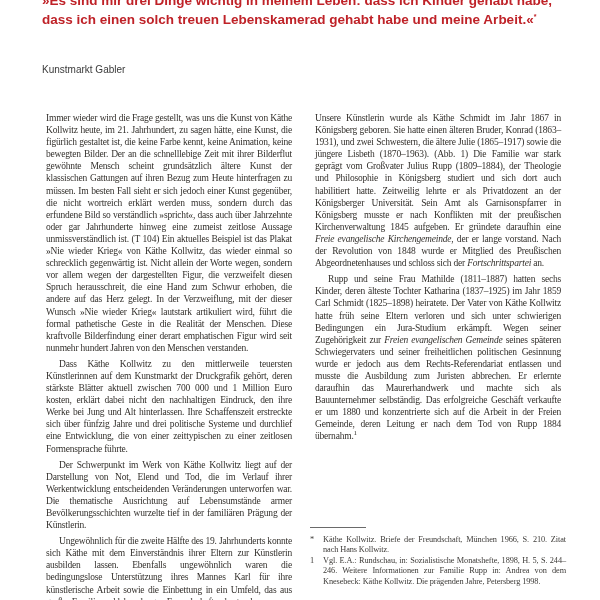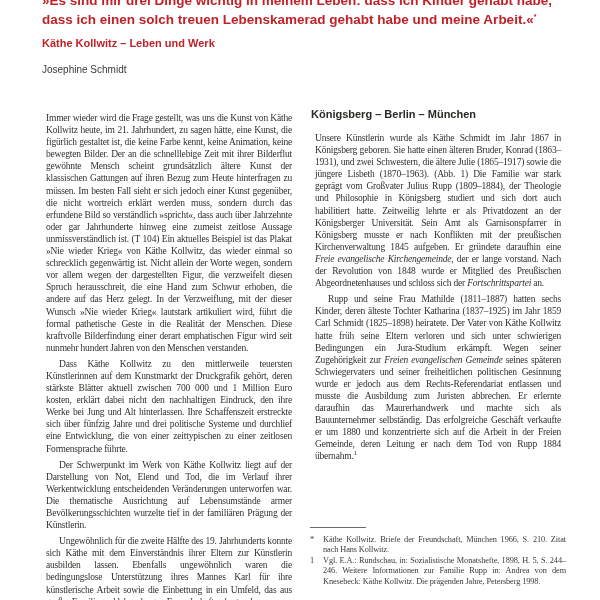--- a/index.html
+++ b/index.html
@@ -36,33 +36,31 @@
 </head>
 <body>
 
 <div class="page">
 
   <div class="quote">
     <div>»Es sind mir drei Dinge wichtig in meinem Leben: dass ich Kinder gehabt habe,</div>
     <div><span>dass ich einen solch treuen Lebenskamerad gehabt habe und meine Arbeit.«</span><sup>*</sup></div>
   </div>
 
-  <div class="subtitle">Käthe Kollwitz – Leben und Werk</div>
 
-  <div class="author">Josephine Schmidt</div>
+  <div class="author">Kunstmarkt Gabler</div>
 
   <div class="columns">
     <div class="col paras">
         <p><span>Immer wieder wird die Frage gestellt, was uns die Kunst von Käthe Kollwitz heute, im 21. Jahrhundert, zu sagen hätte, eine Kunst, die figürlich gestaltet ist, die keine Farbe kennt, keine Animation, keine bewegten Bilder. Der an die schnelllebige Zeit mit ihrer Bilderflut gewöhnte Mensch scheint grundsätzlich ältere Kunst der klassischen Gattungen auf ihren Bezug zum Heute hinterfragen zu müssen. Im besten Fall sieht er sich jedoch einer Kunst gegenüber, die nicht wortreich erklärt werden muss, sondern durch das erfundene Bild so verständlich »spricht«, dass auch über Jahrzehnte oder gar Jahrhunderte hinweg eine zumeist zeitlose Aussage unmissverständlich ist. (T 104) Ein aktuelles Beispiel ist das Plakat »Nie wieder Krieg« von Käthe Kollwitz, das wieder einmal so schrecklich gegenwärtig ist. Nicht allein der Worte wegen, sondern vor allem wegen der dargestellten Figur, die verzweifelt diesen Spruch herausschreit, die eine Hand zum Schwur erhoben, die andere auf das Herz gelegt. In der Verzweiflung, mit der dieser Wunsch »Nie wieder Krieg« lautstark artikuliert wird, führt die formal pathetische Geste in die Realität der Menschen. Diese kraftvolle Bilderfindung einer derart emphatischen Figur wird seit nunmehr hundert Jahren von den Menschen verstanden.</span></p>
         <p><span>Dass Käthe Kollwitz zu den mittlerweile teuersten Künstlerinnen auf dem Kunstmarkt der Druckgrafik gehört, deren stärkste Blätter aktuell zwischen 700 000 und 1 Million Euro kosten, erklärt dabei nicht den nachhaltigen Eindruck, den ihre Werke bei Jung und Alt hinterlassen. Ihre Schaffenszeit erstreckte sich über fünfzig Jahre und drei politische Systeme und durchlief eine Entwicklung, die von einer zeittypischen zu einer zeitlosen Formensprache führte.</span></p>
         <p><span>Der Schwerpunkt im Werk von Käthe Kollwitz liegt auf der Darstellung von Not, Elend und Tod, die im Verlauf ihrer Werkentwicklung entscheidenden Veränderungen unterworfen war. Die thematische Ausrichtung auf Lebensumstände armer Bevölkerungsschichten wurzelte tief in der familiären Prägung der Künstlerin.</span></p>
         <p><span>Ungewöhnlich für die zweite Hälfte des 19. Jahrhunderts konnte sich Käthe mit dem Einverständnis ihrer Eltern zur Künstlerin ausbilden lassen. Ebenfalls ungewöhnlich waren die bedingungslose Unterstützung ihres Mannes Karl für ihre künstlerische Arbeit sowie die Einbettung in ein Umfeld, das aus großer Familie und lebenslangen Freundschaften bestand.</span></p>
       </div>
     <div class="col">
-      <h2 class="sectionheading">Königsberg – Berlin – München</h2>
       <div class="paras">
           <p><span>Unsere Künstlerin wurde als Käthe Schmidt im Jahr 1867 in Königsberg geboren. Sie hatte einen älteren Bruder, Konrad (1863–1931), und zwei Schwestern, die ältere Julie (1865–1917) sowie die jüngere Lisbeth (1870–1963). (Abb. 1) Die Familie war stark geprägt vom Großvater Julius Rupp (1809–1884), der Theologie und Philosophie in Königsberg studiert und sich dort auch habilitiert hatte. Zeitweilig lehrte er als Privatdozent an der Königsberger Universität. Sein Amt als Garnisonspfarrer in Königsberg musste er nach Konflikten mit der preußischen Kirchenverwaltung 1845 aufgeben. Er gründete daraufhin eine </span><span class="it">Freie evangelische Kirchengemeinde</span><span>, der er lange vorstand. Nach der Revolution von 1848 wurde er Mitglied des Preußischen Abgeordnetenhauses und schloss sich der </span><span class="it">Fortschrittspartei</span><span> an.</span></p>
           <p><span>Rupp und seine Frau Mathilde (1811–1887) hatten sechs Kinder, deren älteste Tochter Katharina (1837–1925) im Jahr 1859 Carl Schmidt (1825–1898) heiratete. Der Vater von Käthe Kollwitz hatte früh seine Eltern verloren und sich unter schwierigen Bedingungen ein Jura-Studium erkämpft. Wegen seiner Zugehörigkeit zur </span><span class="it">Freien evangelischen Gemeinde</span><span> seines späteren Schwiegervaters und seiner freiheitlichen politischen Gesinnung wurde er jedoch aus dem Rechts-Referendariat entlassen und musste die Ausbildung zum Juristen abbrechen. Er erlernte daraufhin das Maurerhandwerk und machte sich als Bauunternehmer selbständig. Das erfolgreiche Geschäft verkaufte er um 1880 und konzentrierte sich auf die Arbeit in der Freien Gemeinde, deren Leitung er nach dem Tod von Rupp 1884 übernahm.</span><sup>1</sup></p>
         </div>
     </div>
   </div>
 
   <div class="footnotes">
     <div class="fnrule"></div>
     <div>

